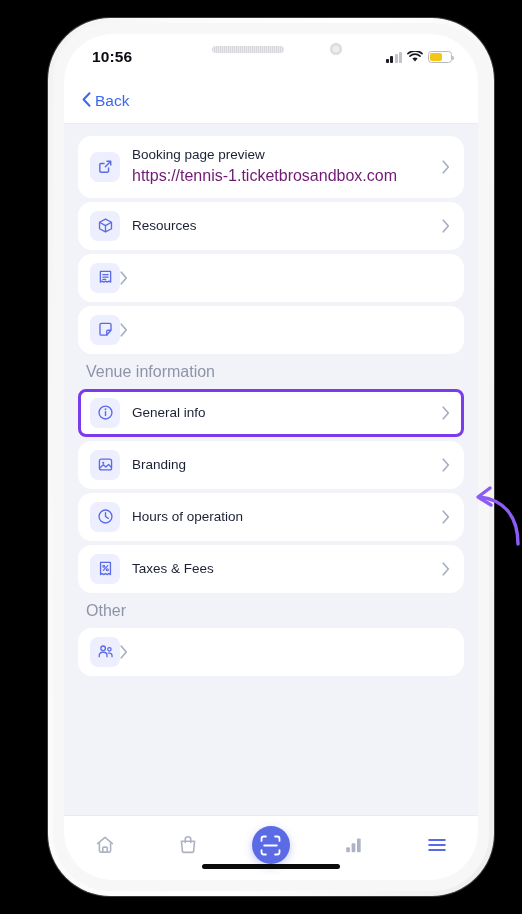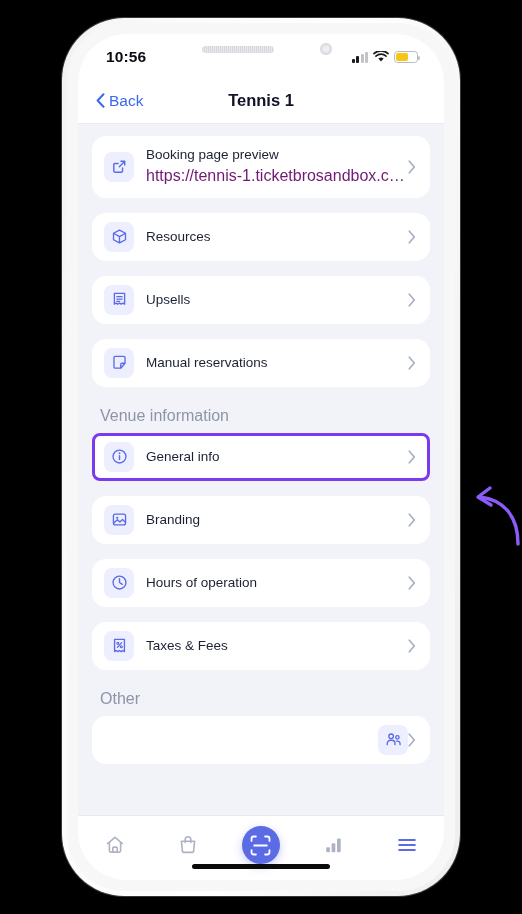--- a/index.html
+++ b/index.html
@@ -8,22 +8,22 @@
     background: #000000;
     font-family: "Liberation Sans", sans-serif;
     overflow: hidden;
   }
 
   
   .stage { position: relative; width: 522px; height: 914px; background: #000; }
 
   .device-outer {
     position: absolute;
-    left: 62px; top: 18px;
-    width: 398px; height: 878px;
+    left: 48px; top: 18px;
+    width: 446px; height: 878px;
     background: linear-gradient(100deg, #f2f2f2 0%, #fbfbfb 22%, #ffffff 55%, #efefef 95%);
     border-radius: 62px;
     box-shadow: 0 0 0 1px rgba(255,255,255,0.22), 0 18px 44px rgba(0,0,0,0.6);
   }
   .device-mid {
     position: absolute;
     left: 5px; top: 5px; right: 5px; bottom: 5px;
     background: #f7f7f8;
     border-radius: 57px;
   }
@@ -97,44 +97,43 @@
     width:2px;height:4px;border-radius:0 1.5px 1.5px 0;background:#c4c4cc;
   }
 
   
   .navbar {
     position: relative; height: 46px; background: #FFFFFF;
     display:flex; align-items:center; padding: 0 18px;
     border-bottom: 1px solid #e9ecf3;
   }
   .nav-back {
-    display:flex; align-items:center; gap:4px;
+    display:flex; gap:4px;
     color:#3B68F0; font-size:15.5px; cursor:pointer;
   }
   .nav-title {
     position:absolute; left:0; right:0; text-align:center;
     font-size:16.5px; font-weight:bold; color:#111326;
     pointer-events:none;
   }
 
   
   .content {
     position:absolute; left:0; right:0; top:90px; bottom:64px;
     background:#F1F3F9;
     padding: 12px 14px 6px;
     overflow:hidden;
   }
   .card {
     background:#FFFFFF; border-radius:14px;
-    margin-bottom:15px;
+    margin-bottom:4px;
     display:flex; align-items:center;
     padding: 0 14px 0 12px;
     min-height:48px;
     cursor:pointer;
-    justify-content:flex-end;
   }
   .card.tall { padding-top:10px; padding-bottom:10px; }
   .card-hl {
     border: 3.5px solid #7C3AED;
     border-radius:8px;
     padding: 0 11px 0 9px;
   }
   .ico {
     width:30px; height:30px; border-radius:8px;
     background:#EDEFFE;
@@ -229,21 +228,20 @@
           </div>
         </div>
 
         <div class="navbar">
           <div class="nav-back">
             <svg width="9" height="15" viewBox="0 0 9 15">
               <path d="M7.5 1.3 L1.6 7.5 L7.5 13.7" stroke="#3B68F0" stroke-width="2" fill="none" stroke-linecap="round" stroke-linejoin="round"></path>
             </svg>
             <span>Back</span>
           </div>
-          <div class="nav-title">Tennis 1</div>
         </div>
 
         <div class="content" id="content">
             <div class="card card-row-h tall">
               <div class="ico">
                 <svg width="19" height="19" viewBox="0 0 20 20">
                   <use href="#gi-external-link-icon"></use>
                 </svg>
               </div>
               <div class="labels">
@@ -266,35 +264,29 @@
               <svg class="chev" width="8" height="14" viewBox="0 0 8 14">
                 <path d="M1.3 1.2 L6.3 7 L1.3 12.8" stroke="#A9AFC4" stroke-width="1.7" fill="none" stroke-linecap="round" stroke-linejoin="round"></path>
               </svg>
             </div>
             <div class="card card-row-h">
               <div class="ico">
                 <svg width="19" height="19" viewBox="0 0 20 20">
                   <use href="#gi-receipt-icon"></use>
                 </svg>
               </div>
-              <div class="labels">
-                <div class="label">Upsells</div>
-              </div>
               <svg class="chev" width="8" height="14" viewBox="0 0 8 14">
                 <path d="M1.3 1.2 L6.3 7 L1.3 12.8" stroke="#A9AFC4" stroke-width="1.7" fill="none" stroke-linecap="round" stroke-linejoin="round"></path>
               </svg>
             </div>
             <div class="card card-row-h">
               <div class="ico">
                 <svg width="19" height="19" viewBox="0 0 20 20">
                   <use href="#gi-note-icon"></use>
                 </svg>
-              </div>
-              <div class="labels">
-                <div class="label">Manual reservations</div>
               </div>
               <svg class="chev" width="8" height="14" viewBox="0 0 8 14">
                 <path d="M1.3 1.2 L6.3 7 L1.3 12.8" stroke="#A9AFC4" stroke-width="1.7" fill="none" stroke-linecap="round" stroke-linejoin="round"></path>
               </svg>
             </div>
             <div class="section-head">Venue information</div>
             <div class="card card-row-h card-hl">
               <div class="ico">
                 <svg width="19" height="19" viewBox="0 0 20 20">
                   <use href="#gi-info-circle-icon"></use>

